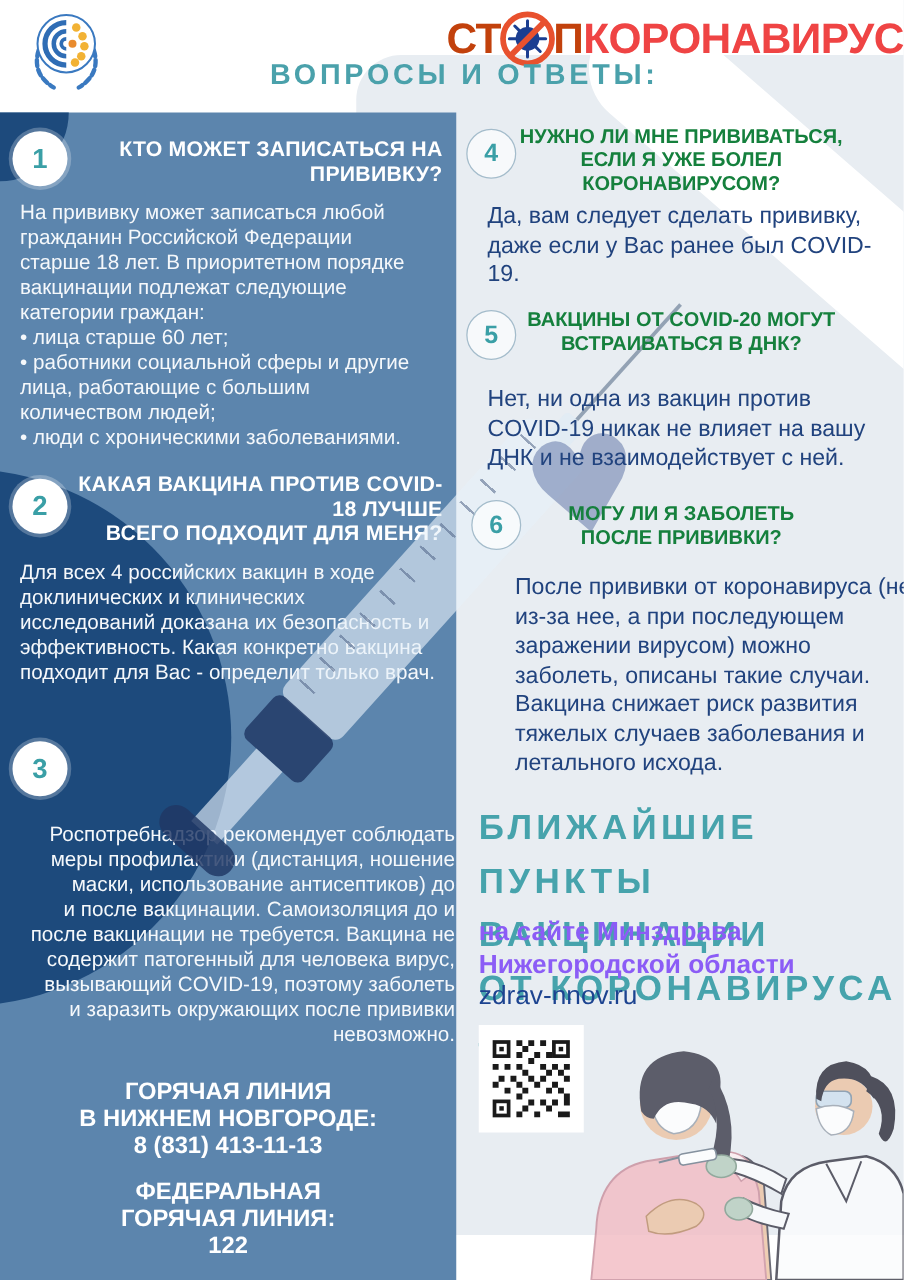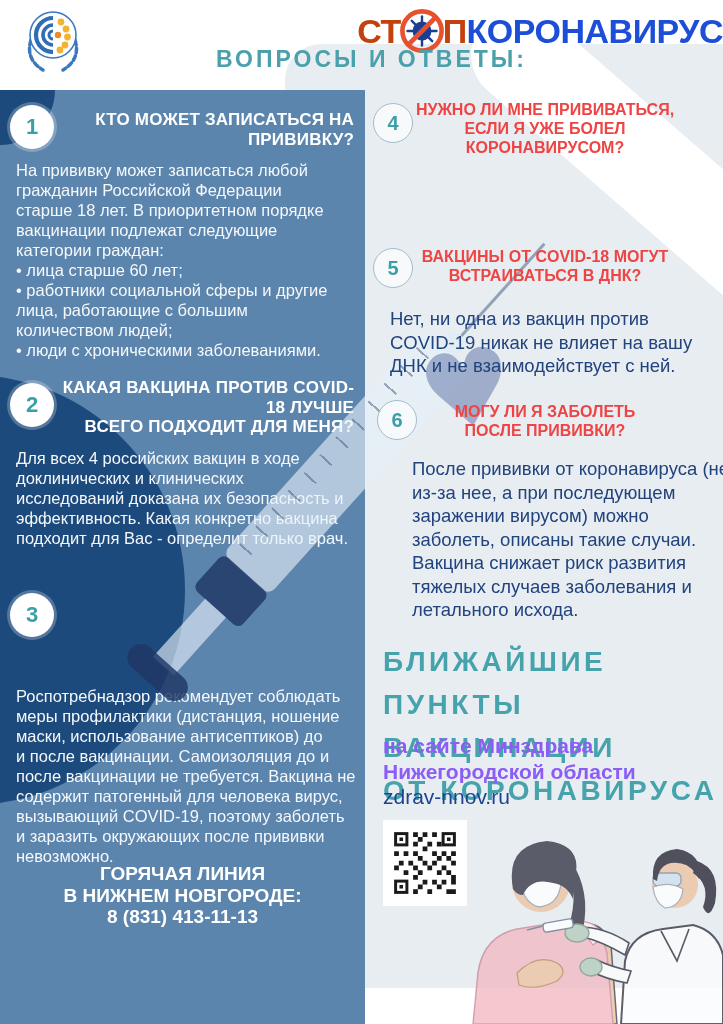--- a/index.html
+++ b/index.html
@@ -8,21 +8,21 @@
     position:relative; overflow:hidden; background:#ffffff;
     font-family:"Liberation Sans","DejaVu Sans",sans-serif;
   }
   .pre { white-space:pre-line; }
 
   
   .logo { position:absolute; left:20px; top:5px; width:66px; height:74px; z-index:7; }
   .brand { position:absolute; right:0px; top:8px; z-index:7; display:flex; align-items:center; }
   .brand .t { font-size:34px; font-weight:800; letter-spacing:-0.5px; line-height:46px; }
   .brand .red { color:#c2410c; }
-  .brand .blue { color:#1d4ed8; }
+  .brand .blue { color:#ef4444; }
   .brand .vicon { width:46px; height:46px; margin:0 -2px; }
   .subtitle {
     position:absolute; left:10px; top:46px; width:723px; text-align:center; z-index:7;
     color:#4aa1ab; font-size:23px; font-weight:700; letter-spacing:3px;
   }
 
   
   .panel {
     position:absolute; left:285px; top:44px; width:438px; height:944px;
     background:#e8edf2; border-top-left-radius:36px; border-bottom-left-radius:18px;
@@ -67,21 +67,21 @@
     font-family:"DejaVu Sans",sans-serif; }
 
   
   .rightc { position:absolute; left:0; top:0; width:723px; height:1024px; z-index:6; pointer-events:none; }
   .numcircle-r {
     position:absolute; width:40px; height:40px; border-radius:50%;
     background:rgba(255,255,255,0.65); border:1.5px solid #a4bccb;
     color:#3a9fa6; font-size:20px; font-weight:700;
     display:flex; align-items:center; justify-content:center;
   }
-  .qtitle-r { position:absolute; text-align:center; font-weight:700; font-size:16px; line-height:19px; color:#ef4444; }
+  .qtitle-r { position:absolute; text-align:center; font-weight:700; font-size:16px; line-height:19px; color:#15803d; }
   .qbody-r { position:absolute; font-size:18.5px; line-height:23.5px; color:#21437e; }
 
   .vacc-head { position:absolute; left:383px; top:640px; font-size:28px; line-height:43px; font-weight:700; letter-spacing:3.5px; color:#46a3ac; }
   .vacc-sub  { position:absolute; left:383px; top:733px; font-size:21px; line-height:25.5px; font-weight:700; color:#8b5cf6; }
   .vacc-site { position:absolute; left:383px; top:784px; font-size:21px; line-height:25.5px; font-weight:400; color:#1c4390; }
 
   .qr { position:absolute; left:383px; top:820px; width:84px; height:86px; background:#ffffff; padding:4px; }
   .qr svg { width:100%; height:100%; display:block; }
 
   .illus { position:absolute; left:425px; top:833px; width:298px; height:191px; z-index:3; pointer-events:none; }
@@ -155,34 +155,39 @@
   <div class="qtitle-l pre" style="left:62px; top:288px; width:292px;">КАКАЯ ВАКЦИНА ПРОТИВ COVID-
 18 ЛУЧШЕ
 ВСЕГО ПОДХОДИТ ДЛЯ МЕНЯ?</div>
   <div class="qbody-l pre" style="left:16px; top:358px; width:346px;">Для всех 4 российских вакцин в ходе
 доклинических и клинических
 исследований доказана их безопасность и
 эффективность. Какая конкретно вакцина
 подходит для Вас - определит только врач.</div>
 
   <div class="numcircle-l" style="left:10px; top:503px;">3</div>
-  <div class="qbody-l pre" style="left:16px; top:596px; width:348px;">Роспотребнадзор рекомендует соблюдать
+  <div class="qbody-l pre" style="left:16px; top:568px; width:348px;text-align:right;">Роспотребнадзор рекомендует соблюдать
 меры профилактики (дистанция, ношение
 маски, использование антисептиков) до
 и после вакцинации. Самоизоляция до и
 после вакцинации не требуется. Вакцина не
 содержит патогенный для человека вирус,
 вызывающий COVID-19, поэтому заболеть
 и заразить окружающих после прививки
 невозможно.</div>
 
   <div class="hotline" style="top:773px;">
     <div class="pre">ГОРЯЧАЯ ЛИНИЯ
 В НИЖНЕМ НОВГОРОДЕ:</div>
     <div>8 (831) 413-11-13</div>
+  </div>
+  <div class="hotline" style="top:853px;">
+    <div class="pre">ФЕДЕРАЛЬНАЯ
+ГОРЯЧАЯ ЛИНИЯ:</div>
+    <div>122</div>
   </div>
 </div>
 
 <svg class="illus" viewBox="0 0 298 191">
   <g opacity="0.82">
 
     <path d="M152 92 Q178 86 186 112 L192 191 L158 191 Z" fill="#ecc4a4" stroke="#4a4a58" stroke-width="1.5"></path>
 
     <path d="M48 191 L52 150 Q54 104 92 96 L142 88 Q176 90 182 120 L188 191 Z" fill="#f2bcc4" stroke="#c98f9d" stroke-width="1.5"></path>
 
@@ -230,23 +235,25 @@
   <div class="thumbpad"></div>
 </div>
 <div class="heart">♥</div>
 
 <div class="rightc">
 
   <div class="numcircle-r" style="left:373px; top:103px;">4</div>
   <div class="qtitle-r pre" style="left:395px; top:100px; width:300px;">НУЖНО ЛИ МНЕ ПРИВИВАТЬСЯ,
 ЕСЛИ Я УЖЕ БОЛЕЛ
 КОРОНАВИРУСОМ?</div>
+  <div class="qbody-r pre" style="left:390px; top:160px; width:330px;">Да, вам следует сделать прививку,
+даже если у Вас ранее был COVID-19.</div>
 
   <div class="numcircle-r" style="left:373px; top:248px;">5</div>
-  <div class="qtitle-r pre" style="left:395px; top:247px; width:300px;">ВАКЦИНЫ ОТ COVID-18 МОГУТ
+  <div class="qtitle-r pre" style="left:395px; top:247px; width:300px;">ВАКЦИНЫ ОТ COVID-20 МОГУТ
 ВСТРАИВАТЬСЯ В ДНК?</div>
   <div class="qbody-r pre" style="left:390px; top:307px; width:330px;">Нет, ни одна из вакцин против
 COVID-19 никак не влияет на вашу
 ДНК и не взаимодействует с ней.</div>
 
   <div class="numcircle-r" style="left:377px; top:400px;">6</div>
   <div class="qtitle-r pre" style="left:400px; top:402px; width:290px;">МОГУ ЛИ Я ЗАБОЛЕТЬ
 ПОСЛЕ ПРИВИВКИ?</div>
   <div class="qbody-r pre" style="left:412px; top:457px; width:330px;">После прививки от коронавируса (не
 из-за нее, а при последующем

